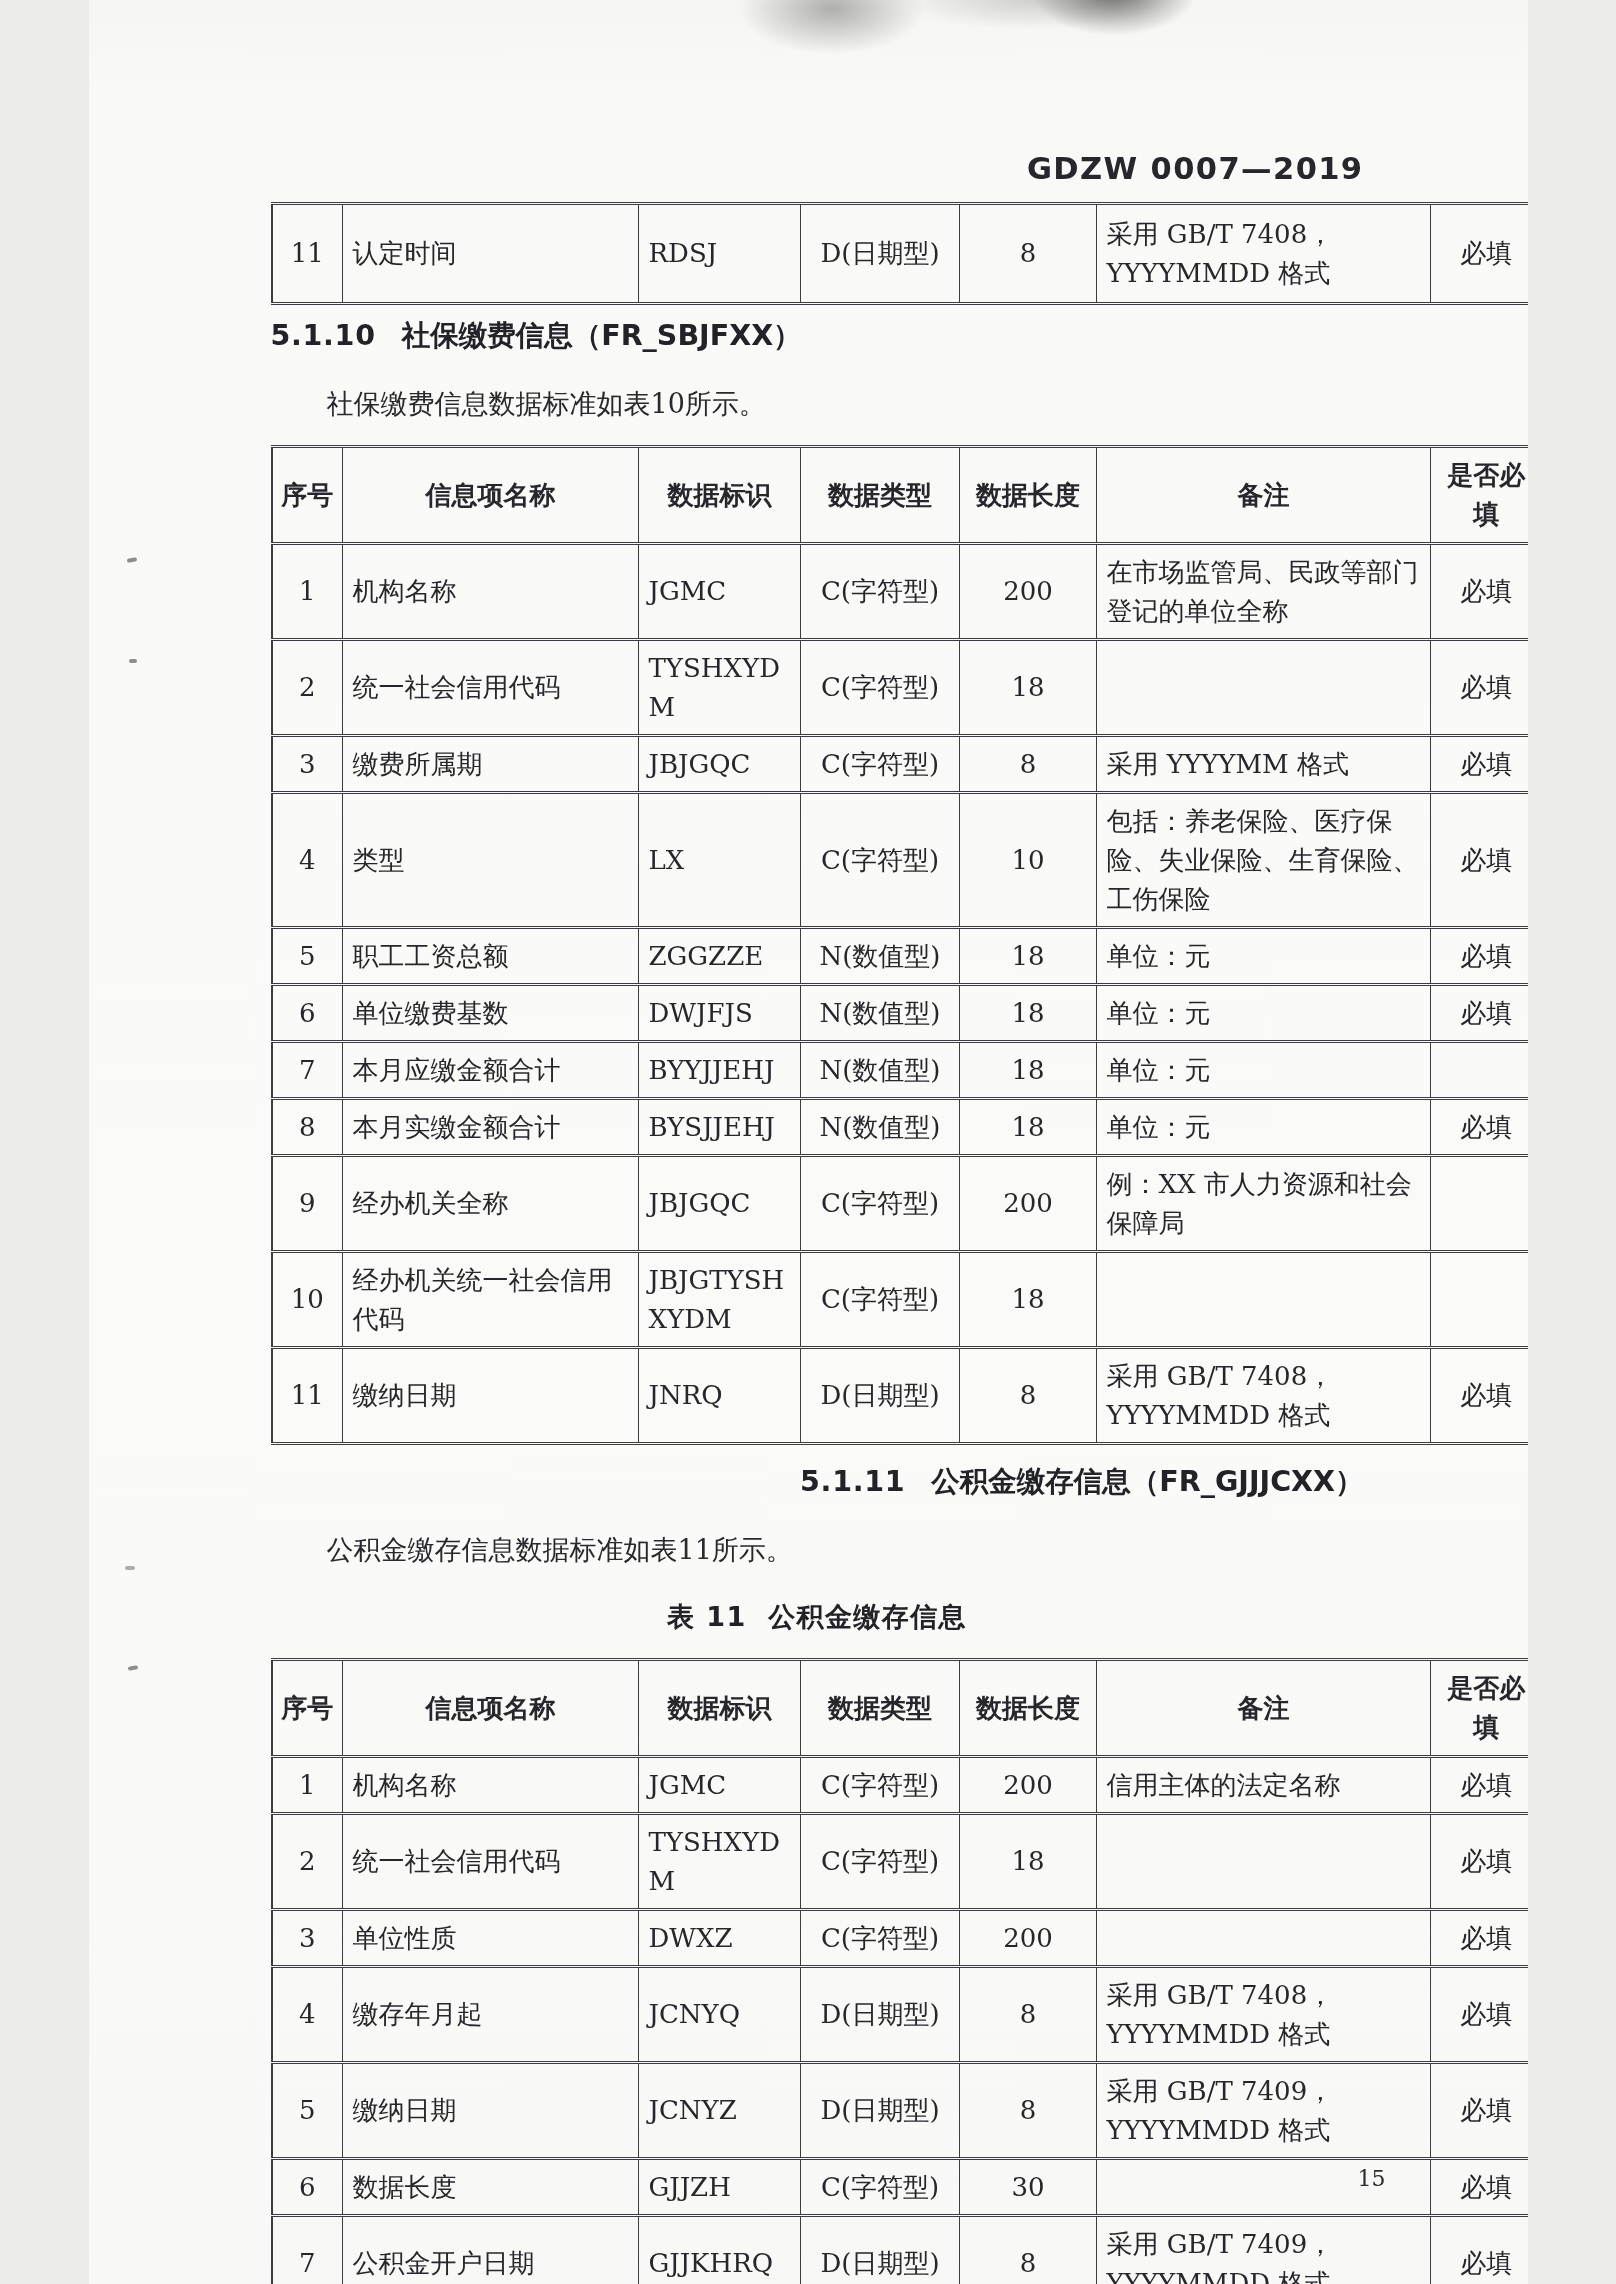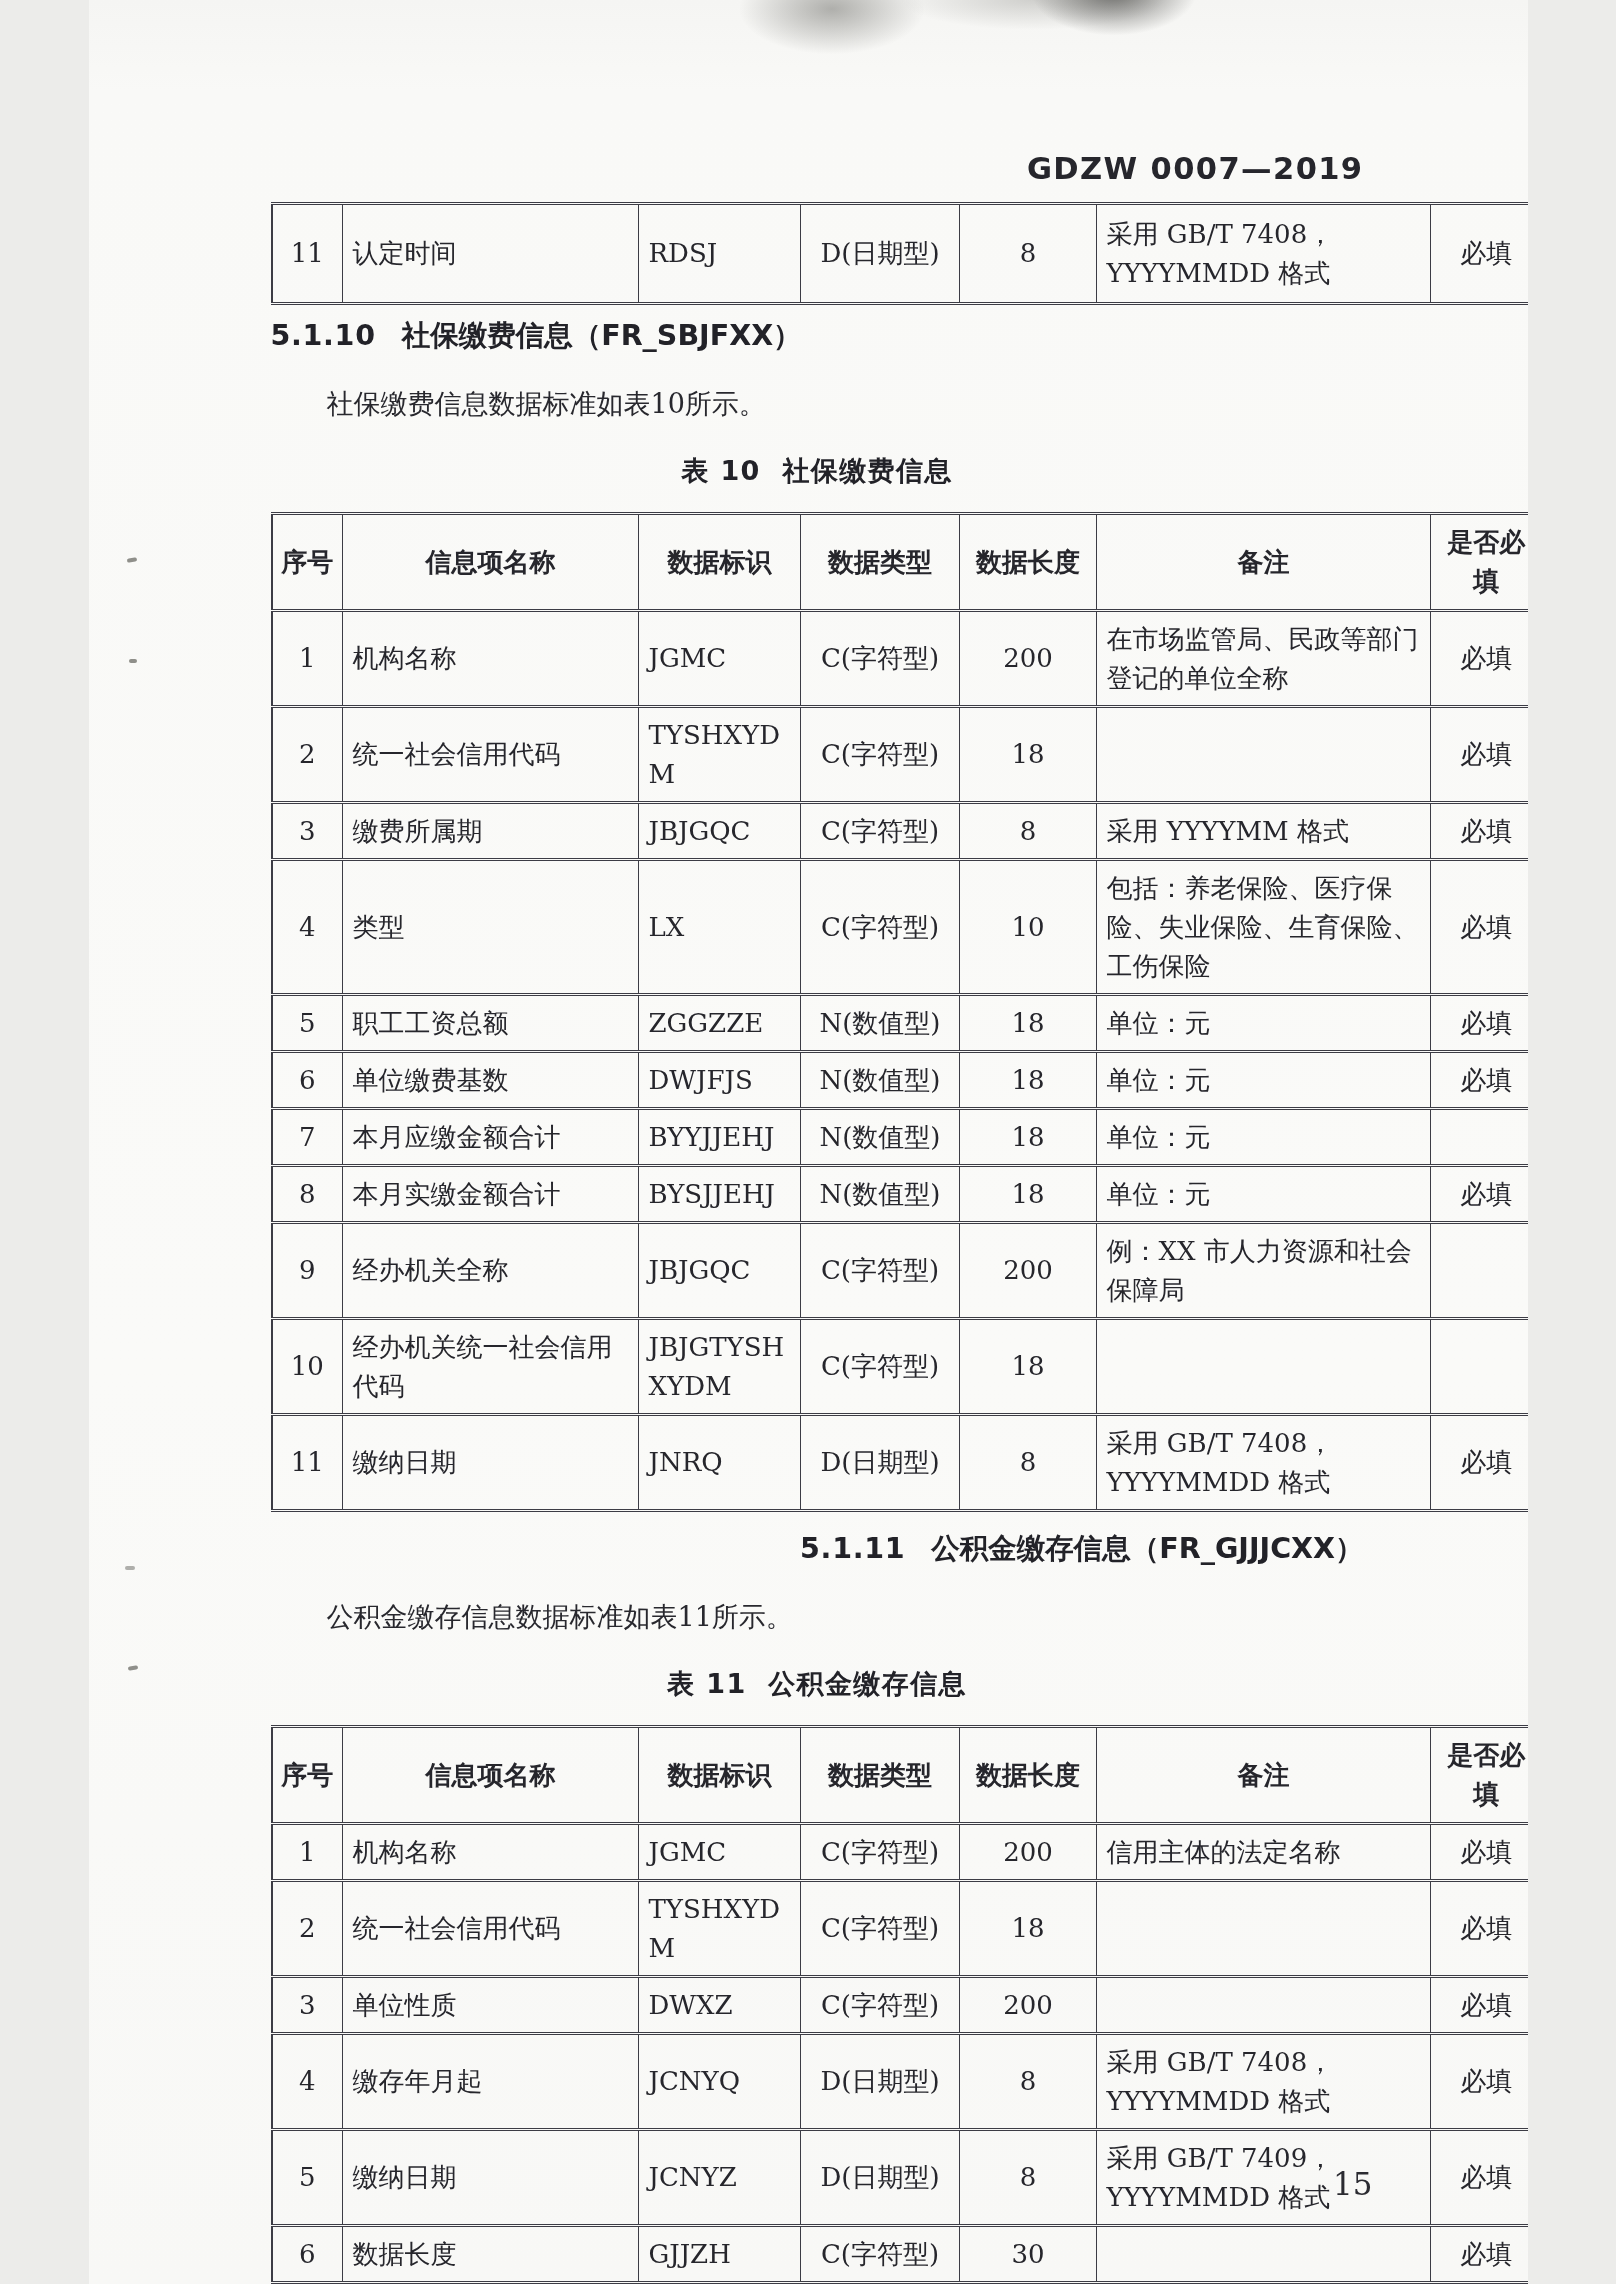--- a/index.html
+++ b/index.html
@@ -61,21 +61,21 @@
   }
   .table-caption{
     margin:31px 0 0 0;text-align:center;
     font-family:"DejaVu Sans","Liberation Sans",sans-serif;
     font-size:27px;font-weight:700;letter-spacing:1.4px;color:#222228;
     white-space:pre-wrap;
   }
   .mt-table{margin-top:23px;}
   .sec-heading.second{margin-top:17.6px;text-align:right;}
   .page-number{
-    position:absolute;top:2166px;right:155px;font-size:31px;color:#2b2b31;
+    position:absolute;top:2166px;right:142px;font-size:22px;color:#2b2b31;
   }
 </style>
 </head>
 <body>
 
 <div class="page">
 
   <div class="scan-blob blob-c"></div>
   <div class="scan-blob blob-a"></div>
   <div class="scan-blob blob-b"></div>
@@ -110,21 +110,20 @@
           </tr>
         </tbody>
     </table>
 
     <h3 class="sec-heading">
       <span class="sec-num">5.1.10</span><span class="sec-title">社保缴费信息（FR_SBJFXX）</span>
     </h3>
 
     <p class="body-text">社保缴费信息数据标准如表10所示。</p>
 
-    <div class="table-caption">表 10  社保缴费信息</div>
 
     <table class="data-table mt-table">
       <colgroup>
         <col class="w0">
           <col class="w1">
           <col class="w2">
           <col class="w3">
         <col class="w4">
           <col class="w5">
           <col class="w6">

